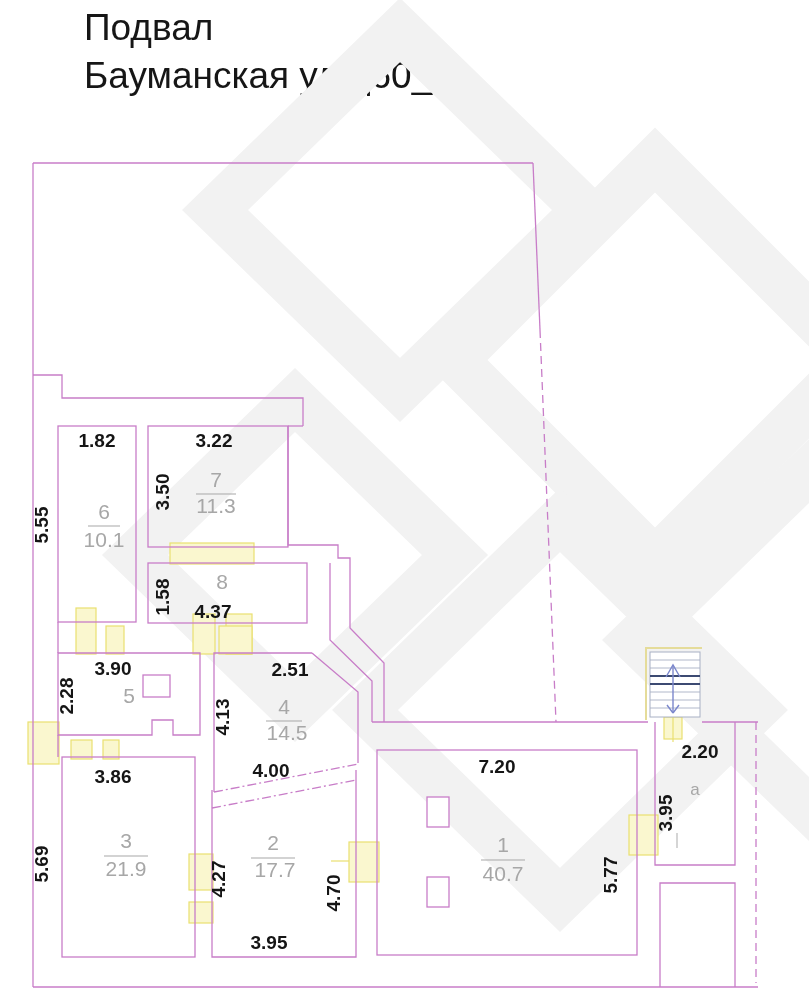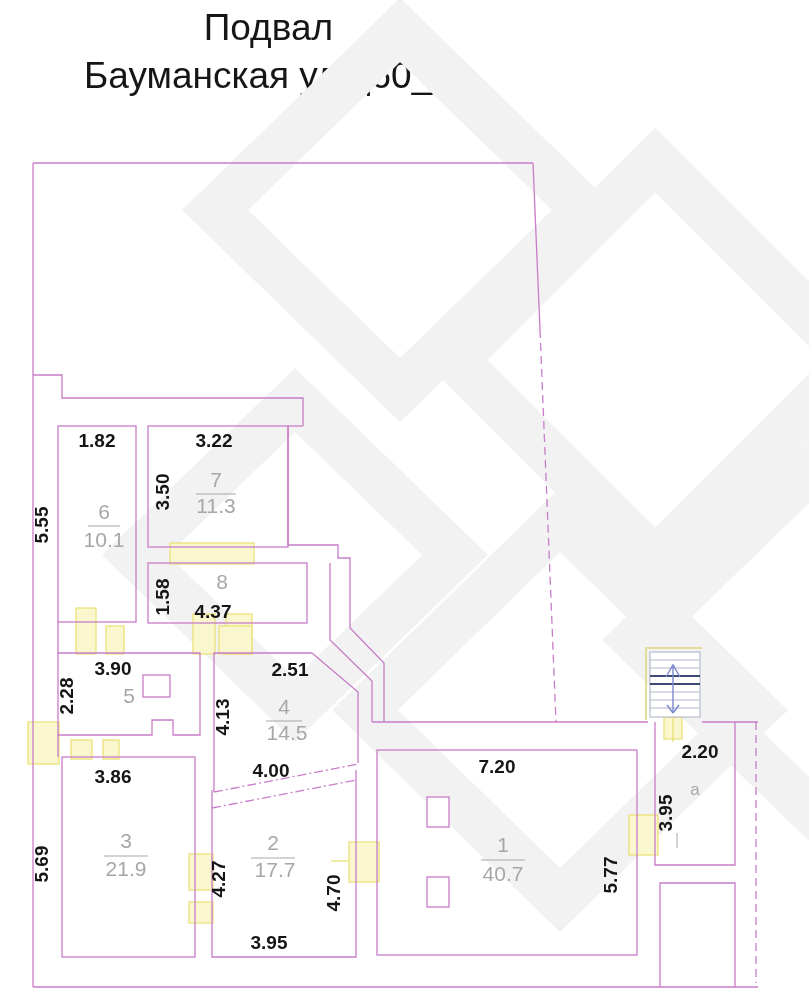--- a/index.html
+++ b/index.html
@@ -1,19 +1,19 @@
 <!DOCTYPE html>
 <html><head>
 <meta charset="utf-8">
 <style>
   html,body{margin:0;padding:0;background:#ffffff;}
   .page{position:relative;width:809px;height:1000px;background:#ffffff;overflow:hidden;
         font-family:"Liberation Sans", sans-serif;}
   .title{position:absolute;left:84px;top:4px;font-size:37px;line-height:48px;color:#161616;
-         letter-spacing:0px;white-space:nowrap;text-align:center;}
+         letter-spacing:0px;white-space:nowrap;}
   .title div{height:48px;}
   svg text{font-family:"Liberation Sans", sans-serif;}
   .dim{font-size:19px;font-weight:bold;fill:#151515;}
   .room-num{font-size:21px;fill:#a7a7a7;}
   .room-area{font-size:21px;fill:#a7a7a7;}
   .room-letter{font-size:17px;fill:#a7a7a7;}
 </style>
 </head>
 <body>
 

